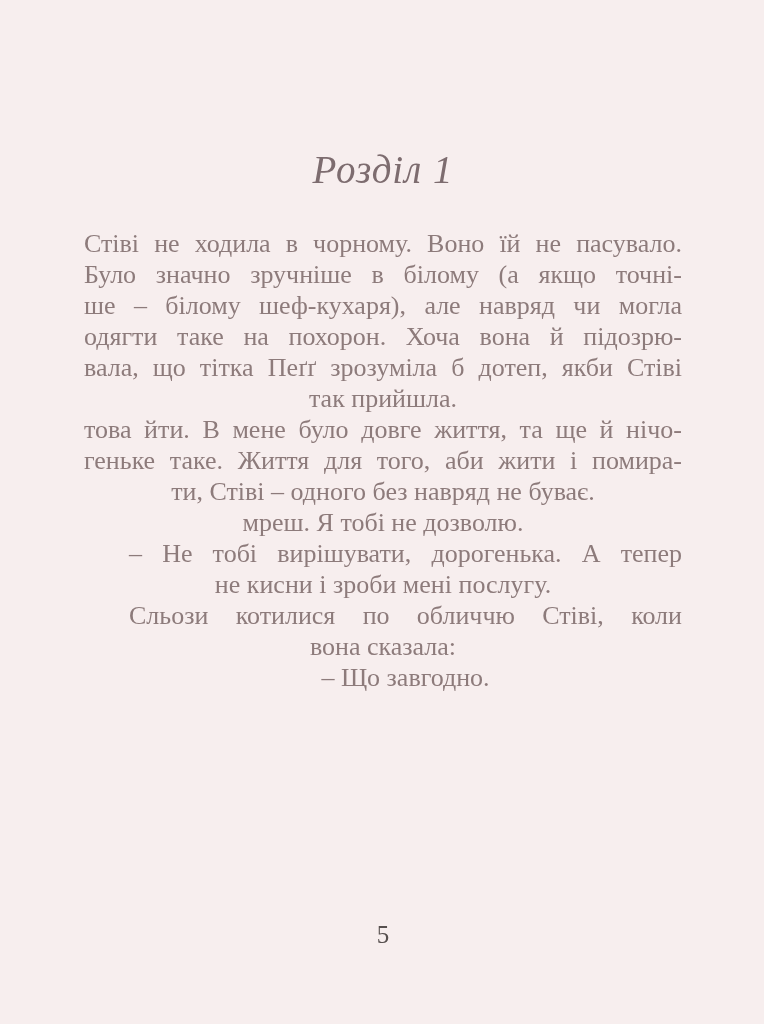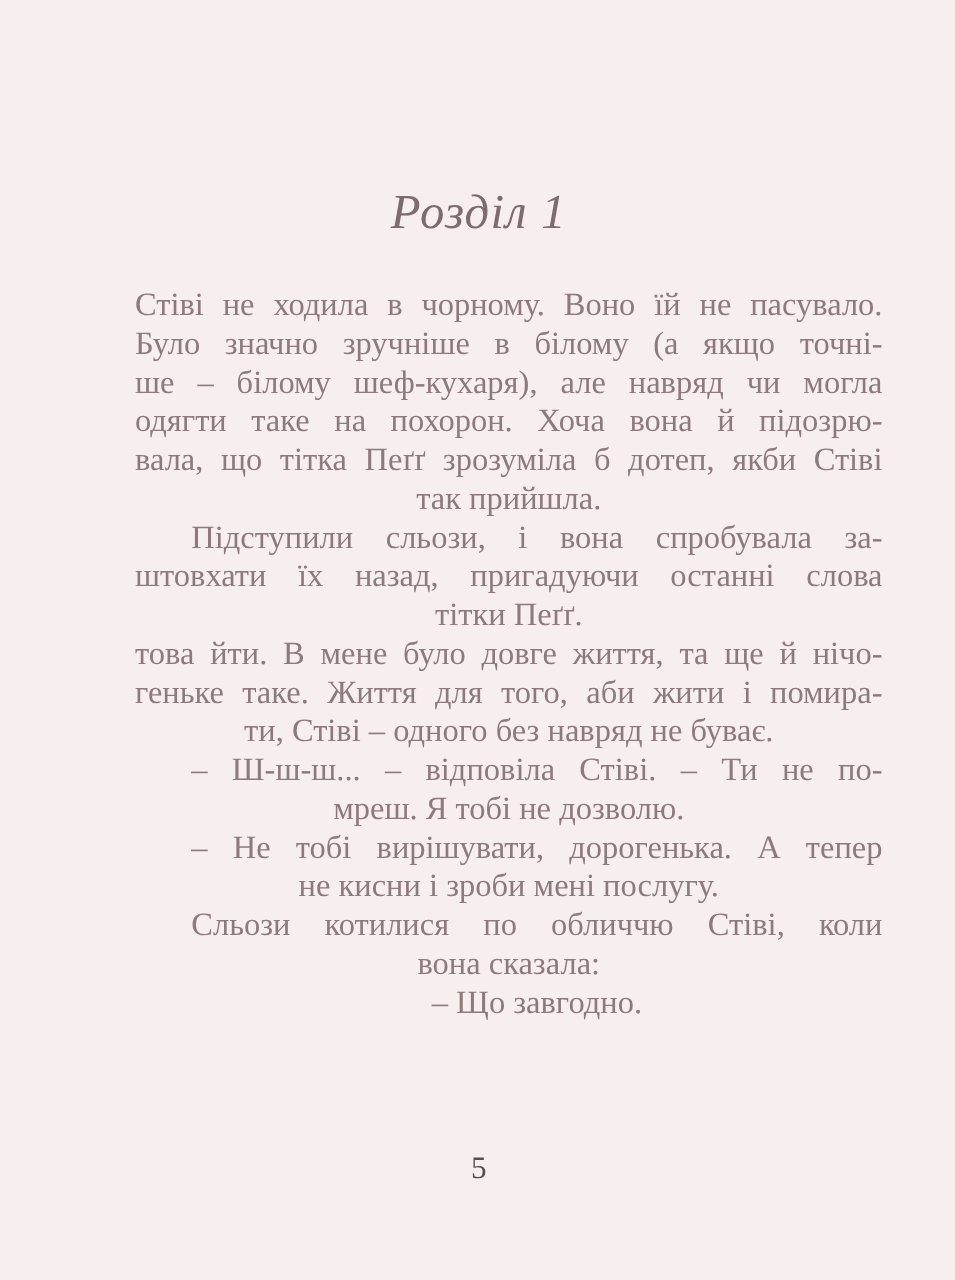--- a/index.html
+++ b/index.html
@@ -37,21 +37,20 @@
     letter-spacing: 1px;
   }
   .body-text {
     position: absolute;
     top: 228px;
     left: 84px;
     width: 598px;
     font-size: 26px;
     line-height: 31px;
     color: var(--text);
-    margin-left: 24px;
   }
   .paragraph { margin: 0; }
   .line {
     text-align: center;
   }
   .line.just {
     text-align: justify;
     text-align-last: justify;
   }
   .line.indent {
@@ -77,31 +76,25 @@
   <div class="body-text" id="body-text">
       <div class="paragraph">
         <div class="line just">Стіві не ходила в чорному. Воно їй не пасувало.</div>
         <div class="line just">Було значно зручніше в білому (а якщо точні-</div>
         <div class="line just">ше – білому шеф-кухаря), але навряд чи могла</div>
         <div class="line just">одягти таке на похорон. Хоча вона й підозрю-</div>
         <div class="line just">вала, що тітка Пеґґ зрозуміла б дотеп, якби Стіві</div>
         <div class="line">так прийшла.</div>
       </div>
       <div class="paragraph">
-        <div class="line just indent">Підступили сльози, і вона спробувала за-</div>
-        <div class="line just">штовхати їх назад, пригадуючи останні слова</div>
-        <div class="line">тітки Пеґґ.</div>
-      </div>
-      <div class="paragraph">
         <div class="line just">това йти. В мене було довге життя, та ще й нічо-</div>
         <div class="line just">геньке таке. Життя для того, аби жити і помира-</div>
         <div class="line">ти, Стіві – одного без навряд не буває.</div>
       </div>
       <div class="paragraph">
-        <div class="line just indent">– Ш-ш-ш... – відповіла Стіві. – Ти не по-</div>
         <div class="line">мреш. Я тобі не дозволю.</div>
       </div>
       <div class="paragraph">
         <div class="line just indent">– Не тобі вирішувати, дорогенька. А тепер</div>
         <div class="line">не кисни і зроби мені послугу.</div>
       </div>
       <div class="paragraph">
         <div class="line just indent">Сльози котилися по обличчю Стіві, коли</div>
         <div class="line">вона сказала:</div>
       </div>

